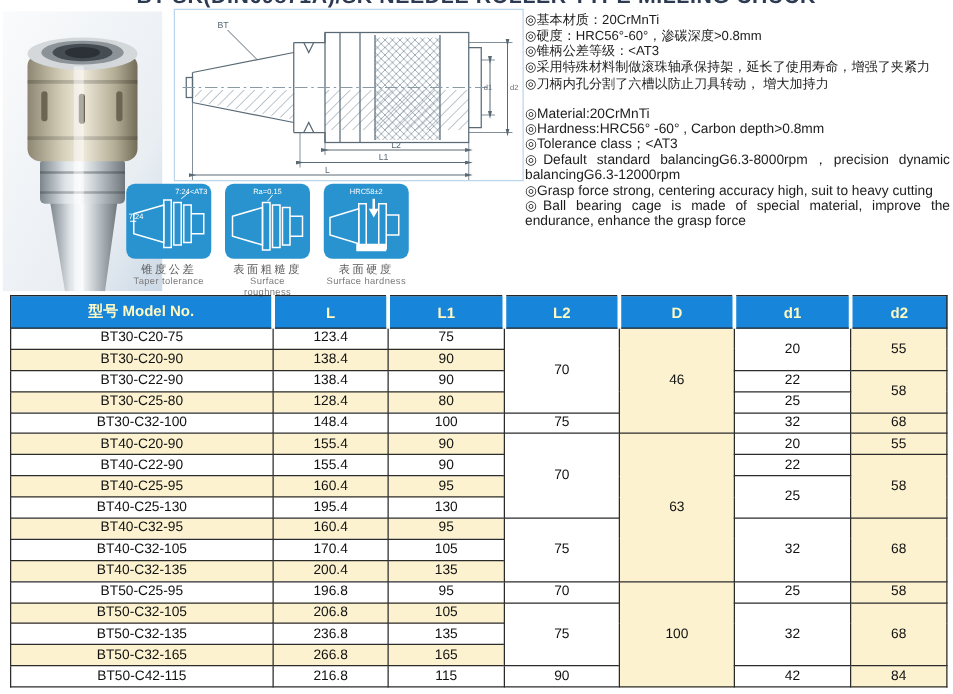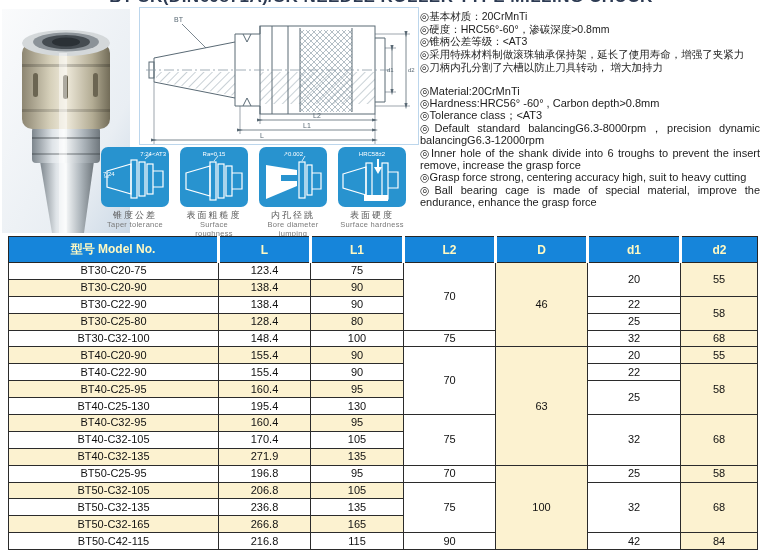--- a/index.html
+++ b/index.html
@@ -191,36 +191,20 @@
           <path d="M52,26 L62,26 L62,42 L52,42"></path>
           <line x1="34" y1="14" x2="38" y2="9" stroke-width="0.8"></line>
         </g>
       </svg>
       <span class="icon-lbl tc">Ra=0.15</span>
     </div>
     <div class="cap-cn">表面粗糙度</div>
     <div class="cap-en">Surface roughness</div>
   </div>
 
-  <div class="icon-card">
-    <div class="icon-box">
-      <svg width="68" height="60" viewBox="0 0 68 60">
-        <path d="M7,18 L38,23 L38,28 L22,28 L22,34 L38,34 L38,39 L7,52 Z" fill="#fff"></path>
-        <g stroke="#fff" stroke-width="1.2" fill="none">
-          <rect x="40" y="15" width="6" height="36"></rect>
-          <rect x="48" y="18" width="5" height="30"></rect>
-          <path d="M53,26 L62,26 L62,42 L53,42"></path>
-          <line x1="43" y1="14" x2="46" y2="9" stroke-width="0.8"></line>
-        </g>
-      </svg>
-      <span class="icon-lbl tc">↗0.002</span>
-    </div>
-    <div class="cap-cn">内孔径跳</div>
-    <div class="cap-en">Bore diameter jumping</div>
-  </div>
 
   <div class="icon-card">
     <div class="icon-box">
       <svg width="68" height="60" viewBox="0 0 68 60">
         <g stroke="#fff" stroke-width="1.2" fill="none">
           <path d="M5,27 L28,20 L28,48 L5,41 Z"></path>
           <rect x="28" y="16" width="6" height="36"></rect>
           <rect x="44" y="16" width="6" height="36"></rect>
           <path d="M50,25 L60,25 L60,41 L50,41"></path>
         </g>
@@ -240,21 +224,20 @@
       <div>◎硬度：HRC56°-60°，渗碳深度&gt;0.8mm</div>
       <div>◎锥柄公差等级：&lt;AT3</div>
       <div>◎采用特殊材料制做滚珠轴承保持架，延长了使用寿命，增强了夹紧力</div>
       <div>◎刀柄内孔分割了六槽以防止刀具转动， 增大加持力</div>
     </div>
   <div id="specs-en">
       <div>◎Material:20CrMnTi</div>
       <div>◎Hardness:HRC56° -60° , Carbon depth&gt;0.8mm</div>
       <div>◎Tolerance class；&lt;AT3</div>
       <div>◎Default standard balancingG6.3-8000rpm，precision dynamic balancingG6.3-12000rpm</div>
-      <div>◎Inner hole of the shank divide into 6 troughs to prevent the insert remove, increase the grasp force</div>
       <div>◎Grasp force strong, centering accuracy high, suit to heavy cutting</div>
       <div>◎Ball bearing cage is made of special material, improve the endurance, enhance the grasp force</div>
     </div>
 </div>
 
 <table id="spec-table">
   <colgroup>
     <col style="width:210px">
       <col style="width:92px">
       <col style="width:93px">
@@ -345,21 +328,21 @@
         <td rowspan="3" class="white">32</td>
         <td rowspan="3" class="cream">68</td>
       </tr>
       <tr>
         <td class="white">BT40-C32-105</td>
         <td class="white">170.4</td>
         <td class="white">105</td>
       </tr>
       <tr>
         <td class="cream">BT40-C32-135</td>
-        <td class="cream">271.9</td>
+        <td class="cream">200.4</td>
         <td class="cream">135</td>
       </tr>
       <tr>
         <td class="white">BT50-C25-95</td>
         <td class="white">196.8</td>
         <td class="white">95</td>
         <td class="white">70</td>
         <td rowspan="5" class="cream">100</td>
         <td class="white">25</td>
         <td class="cream">58</td>

